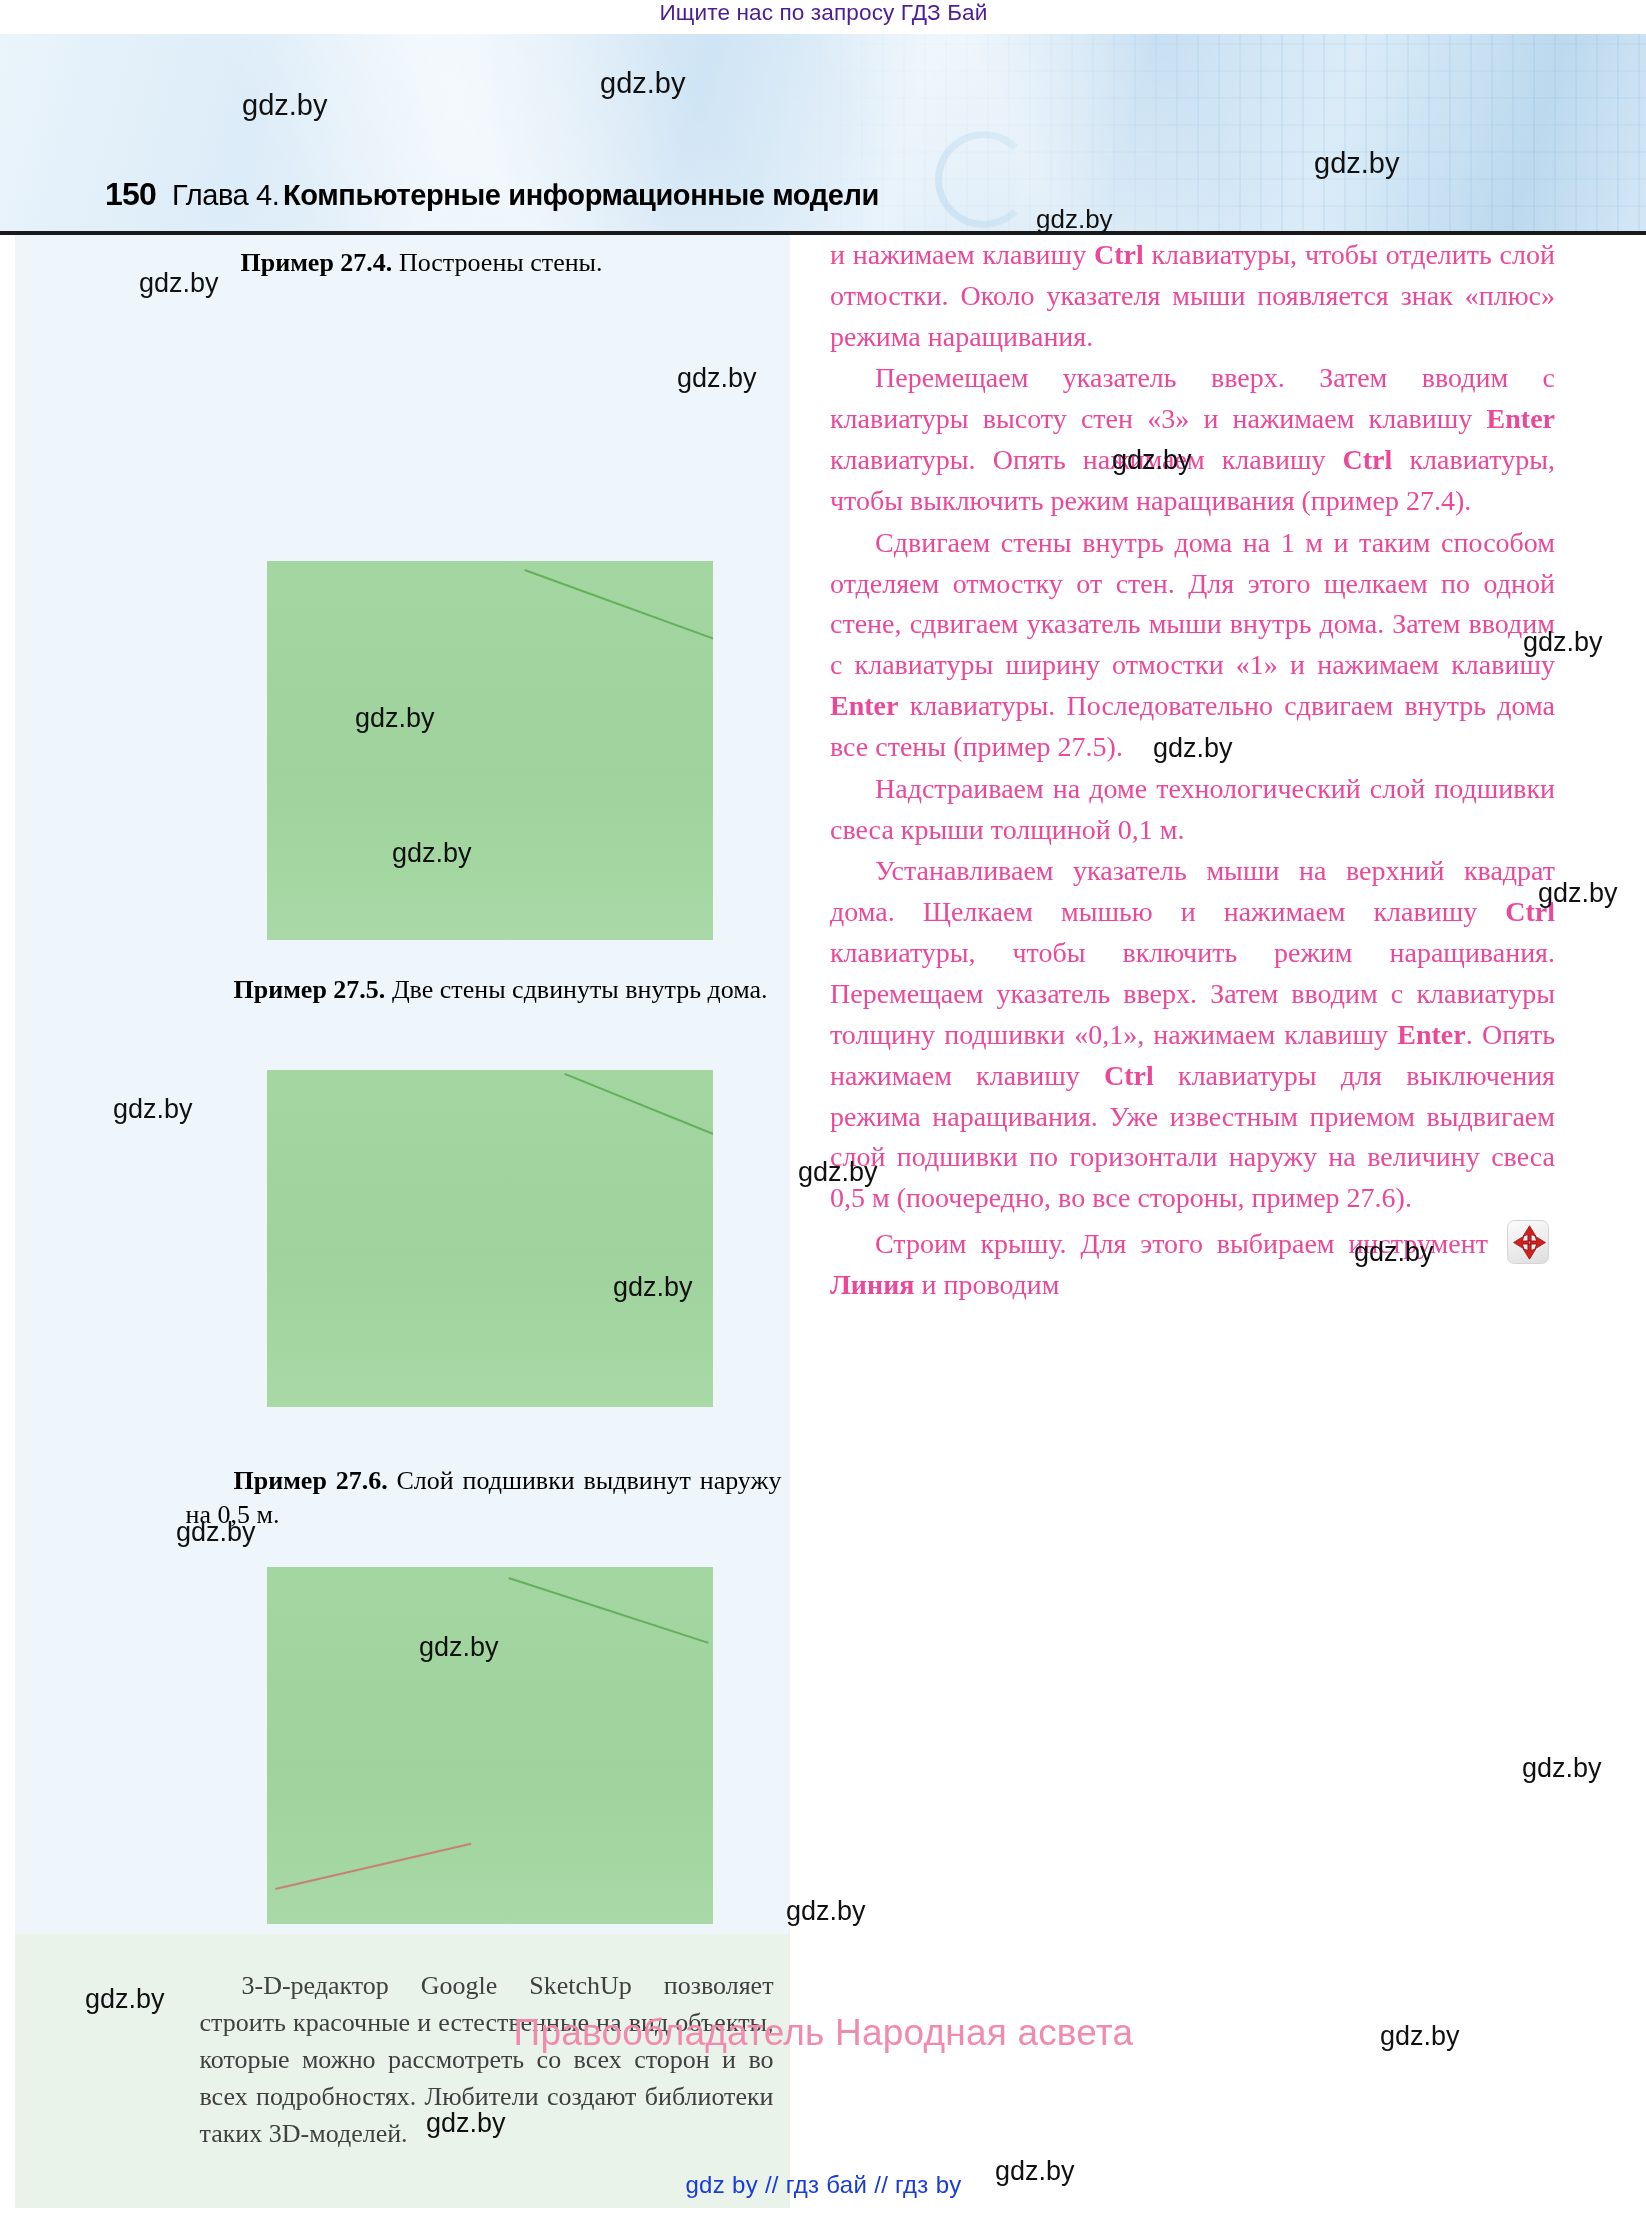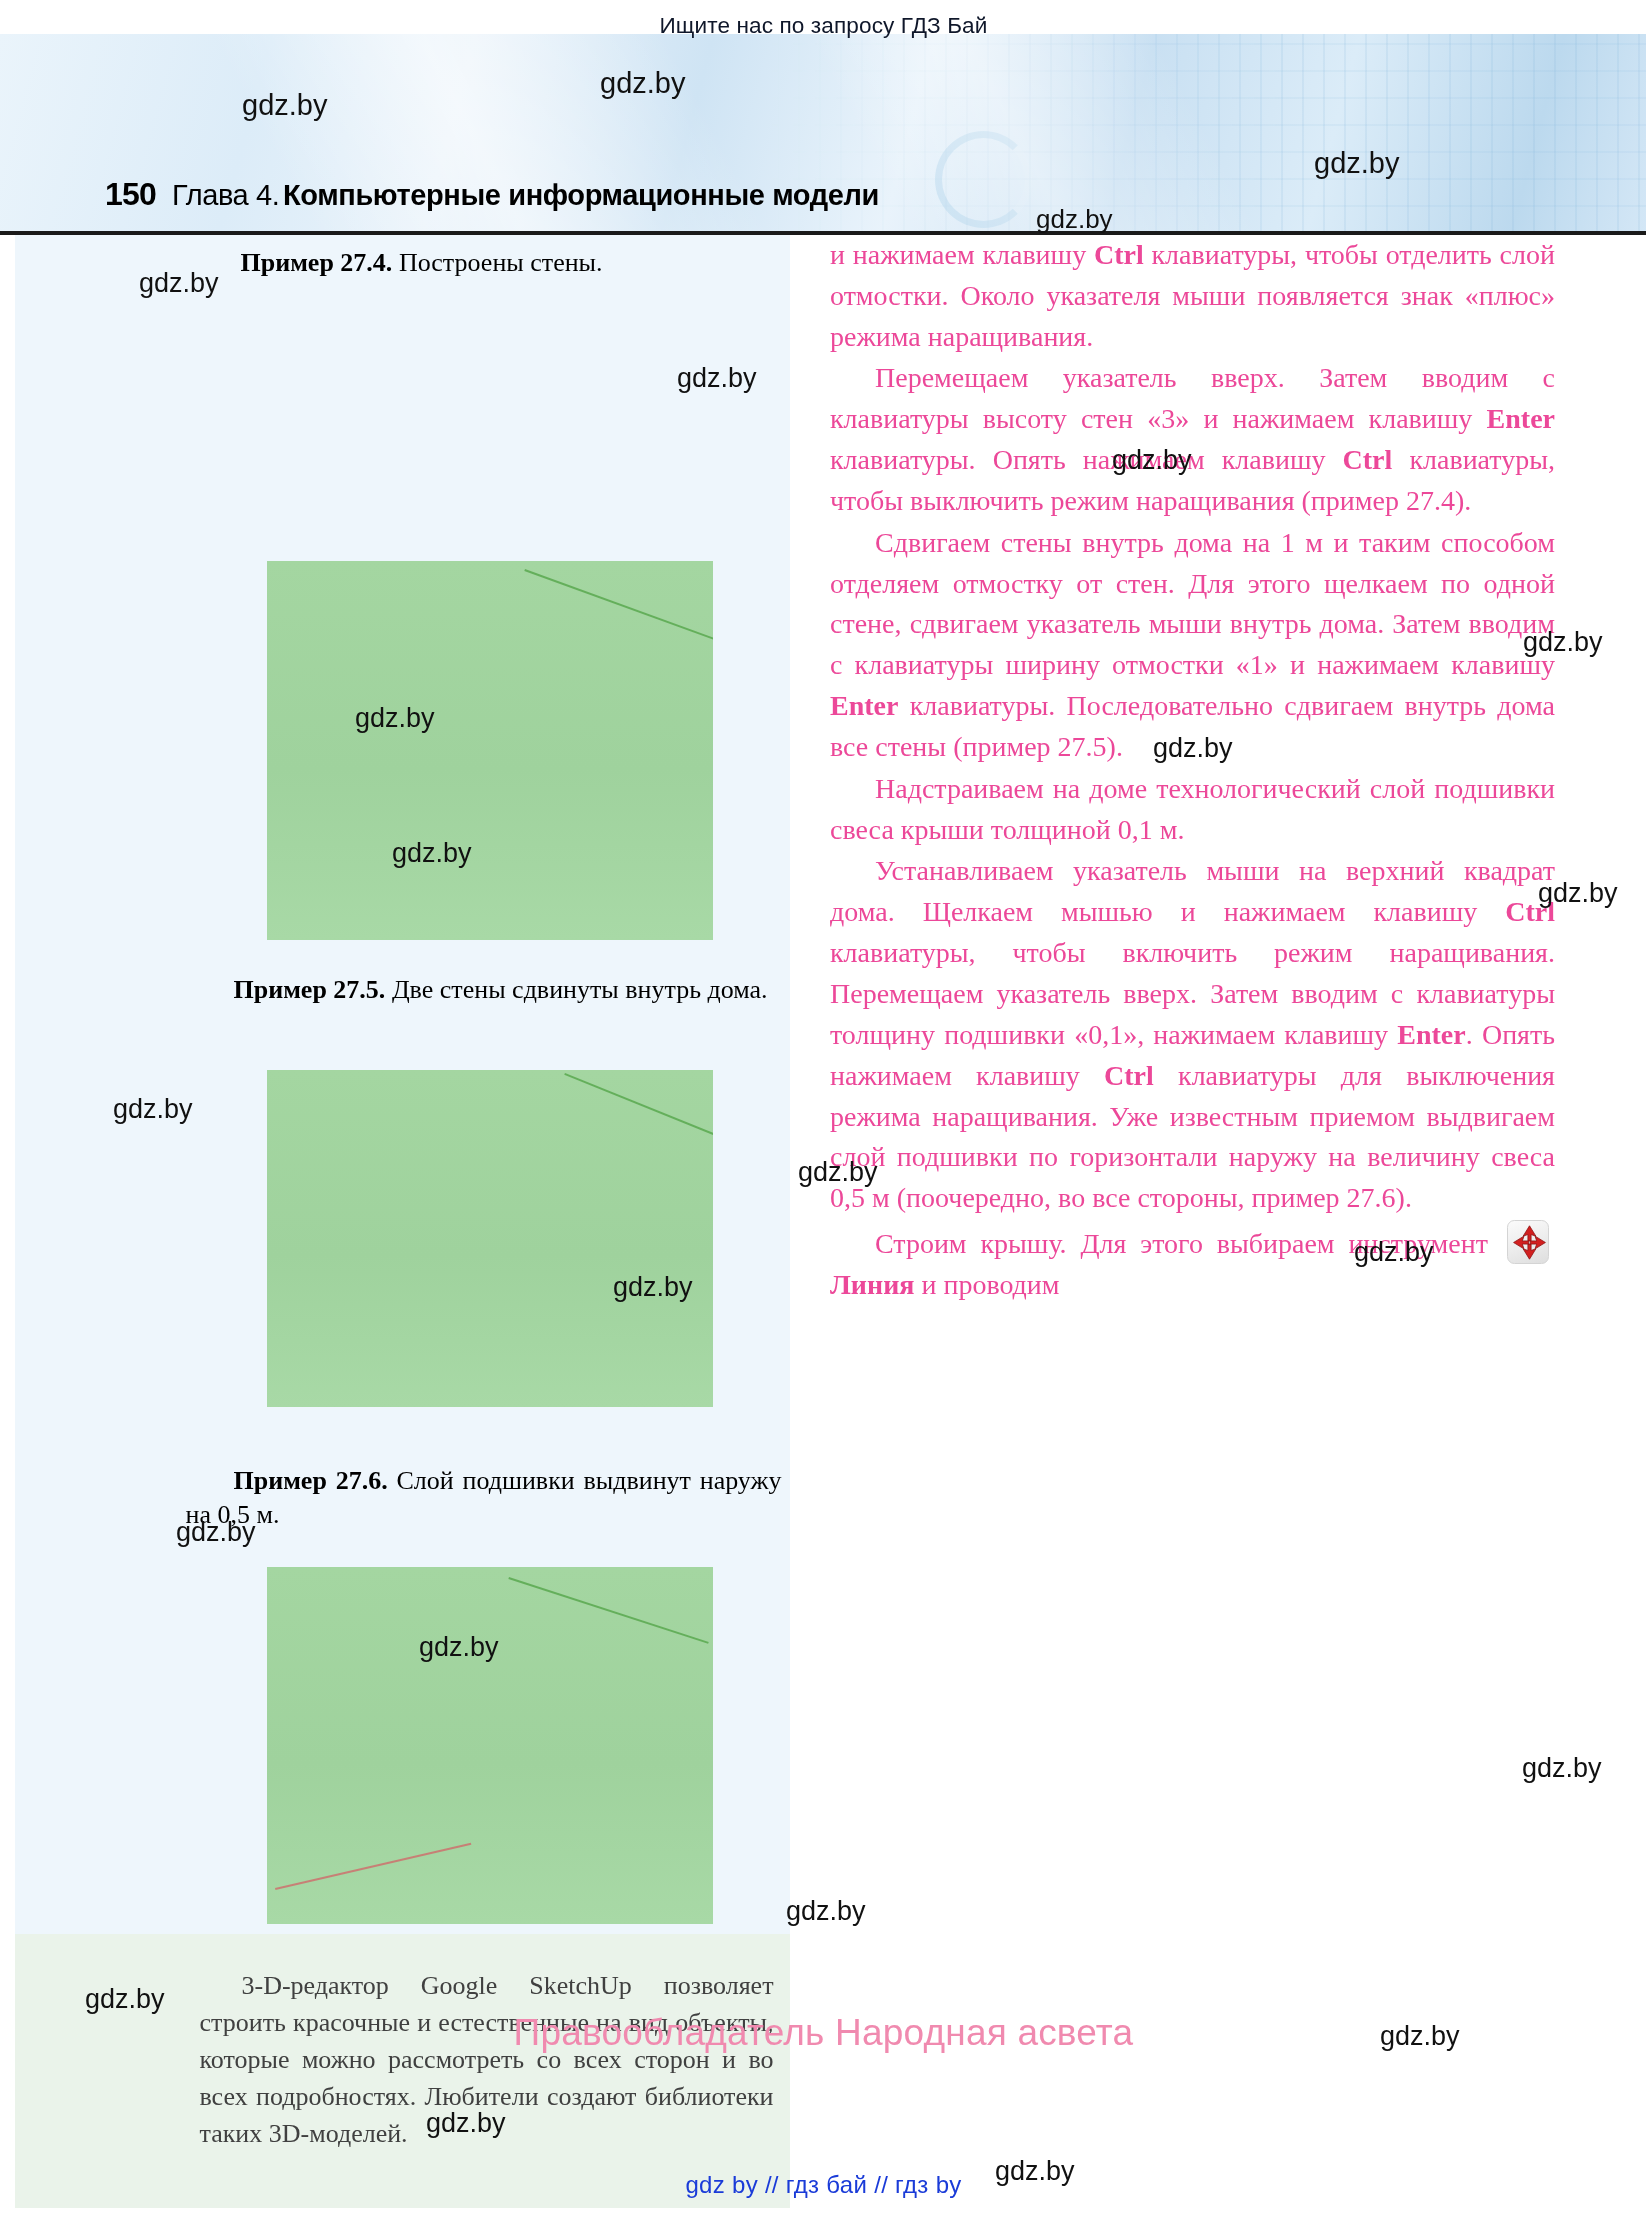--- a/index.html
+++ b/index.html
@@ -19,24 +19,24 @@
   .promo-bar {
     position: absolute;
     top: 0; left: 0;
     width: 1647px;
     height: 34px;
     background: #ffffff;
     z-index: 40;
   }
   .promo-text {
     position: absolute;
-    left: 0; top: 13px;
+    left: 0; top: 0;
     width: 1647px;
     text-align: center;
-    color: #0f172a;
+    color: #4c1d95;
     font-family: "Liberation Sans", "DejaVu Sans", sans-serif;
     font-size: 22.6px;
     letter-spacing: 0.1px;
     white-space: nowrap;
   }
 
   
   .header-band {
     position: absolute;
     top: 34px; left: 0;

